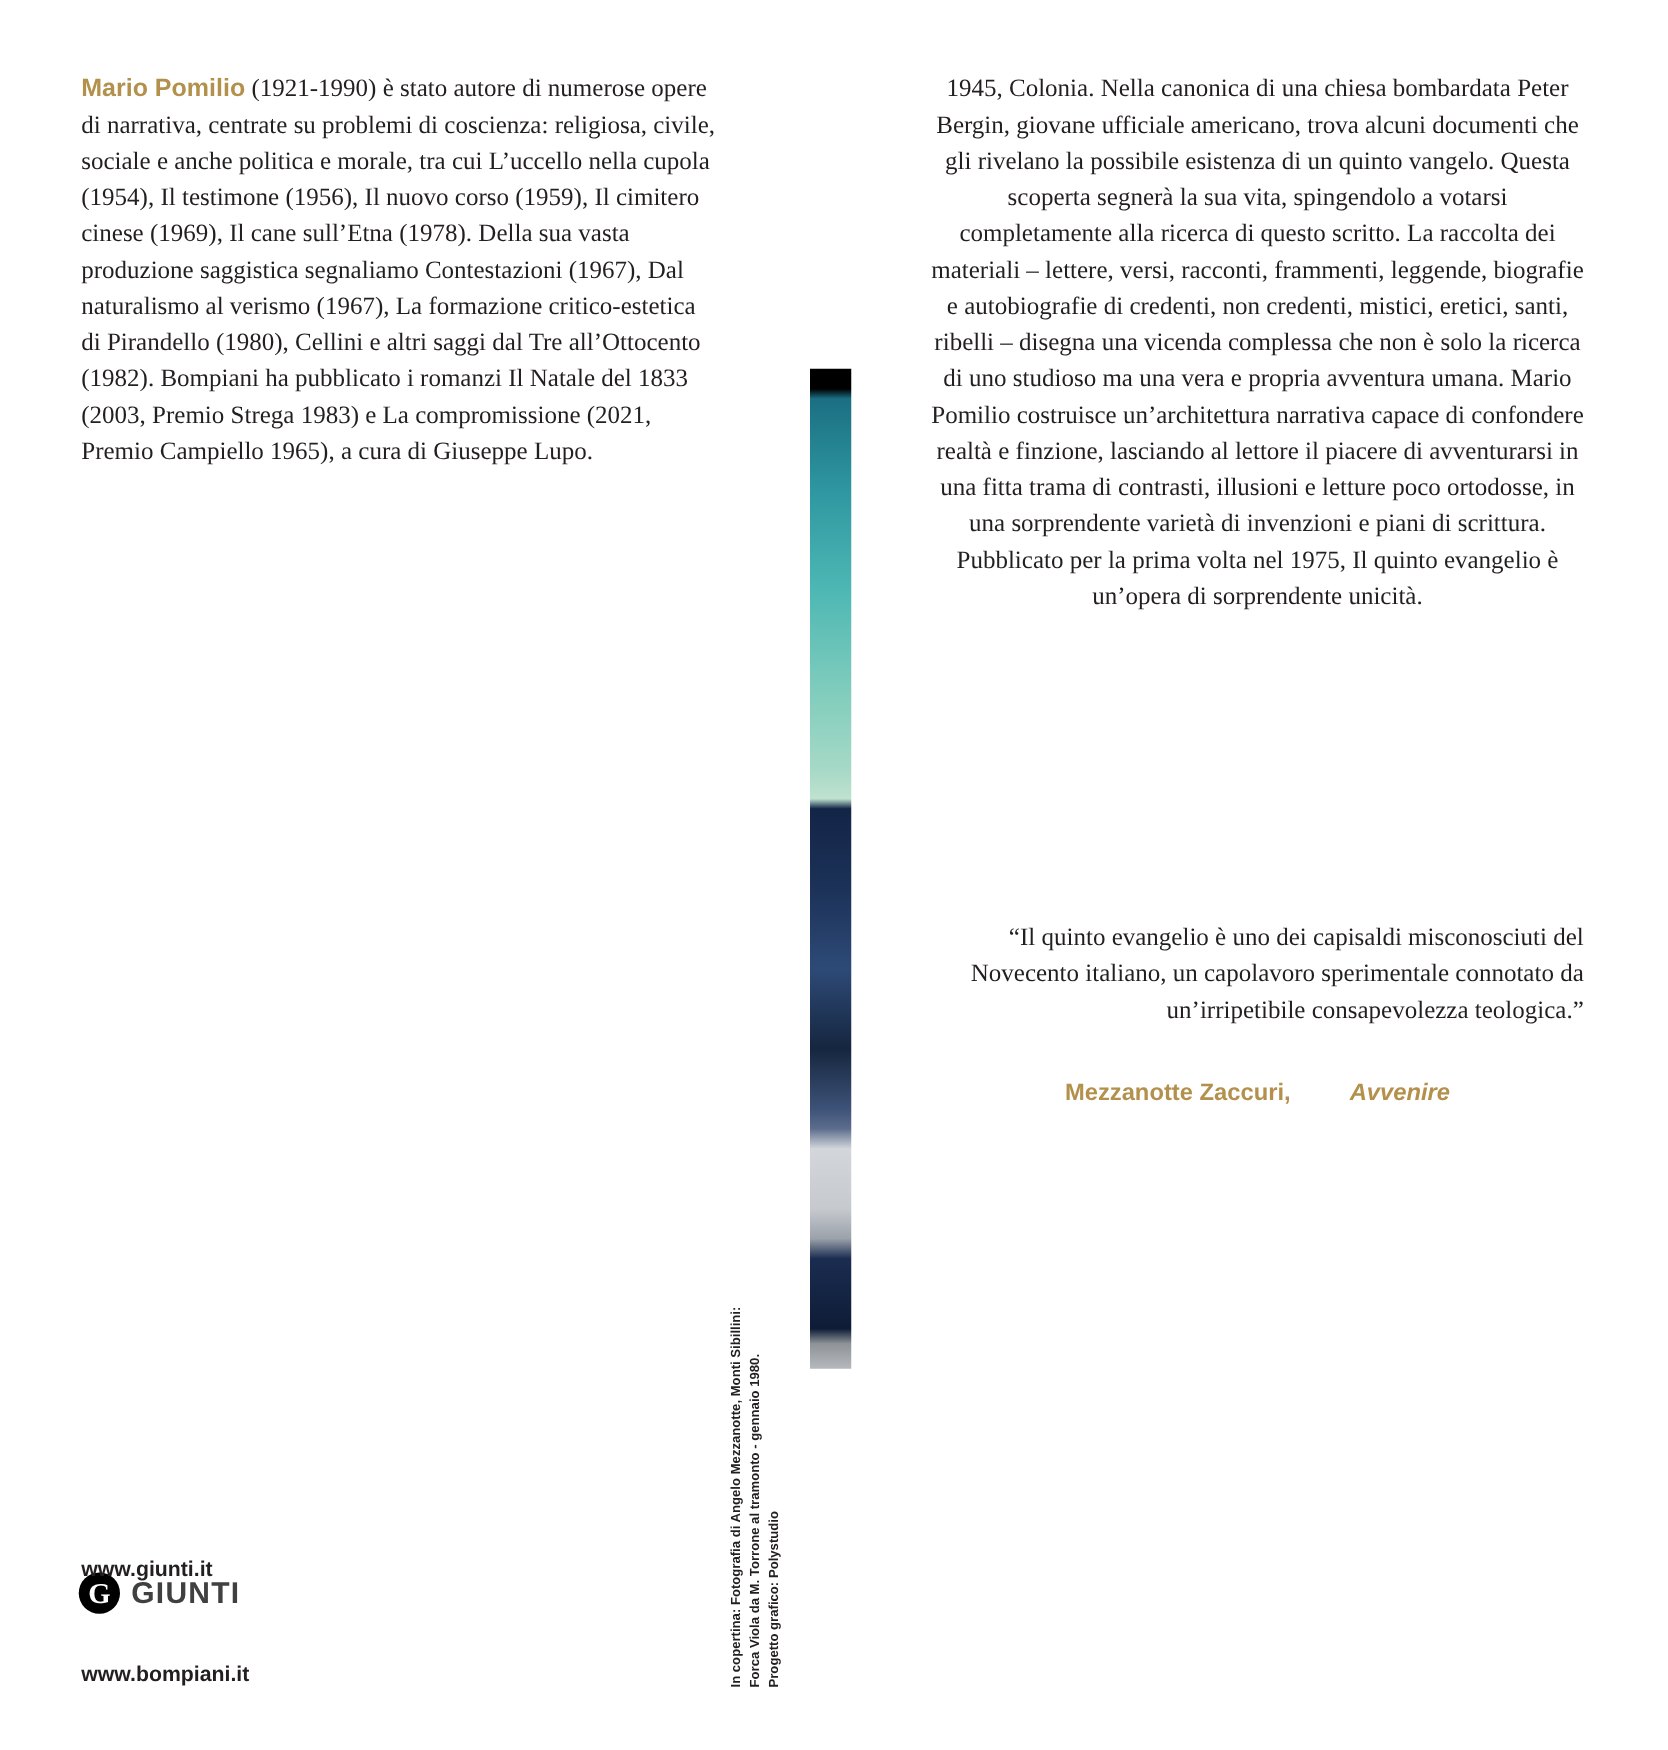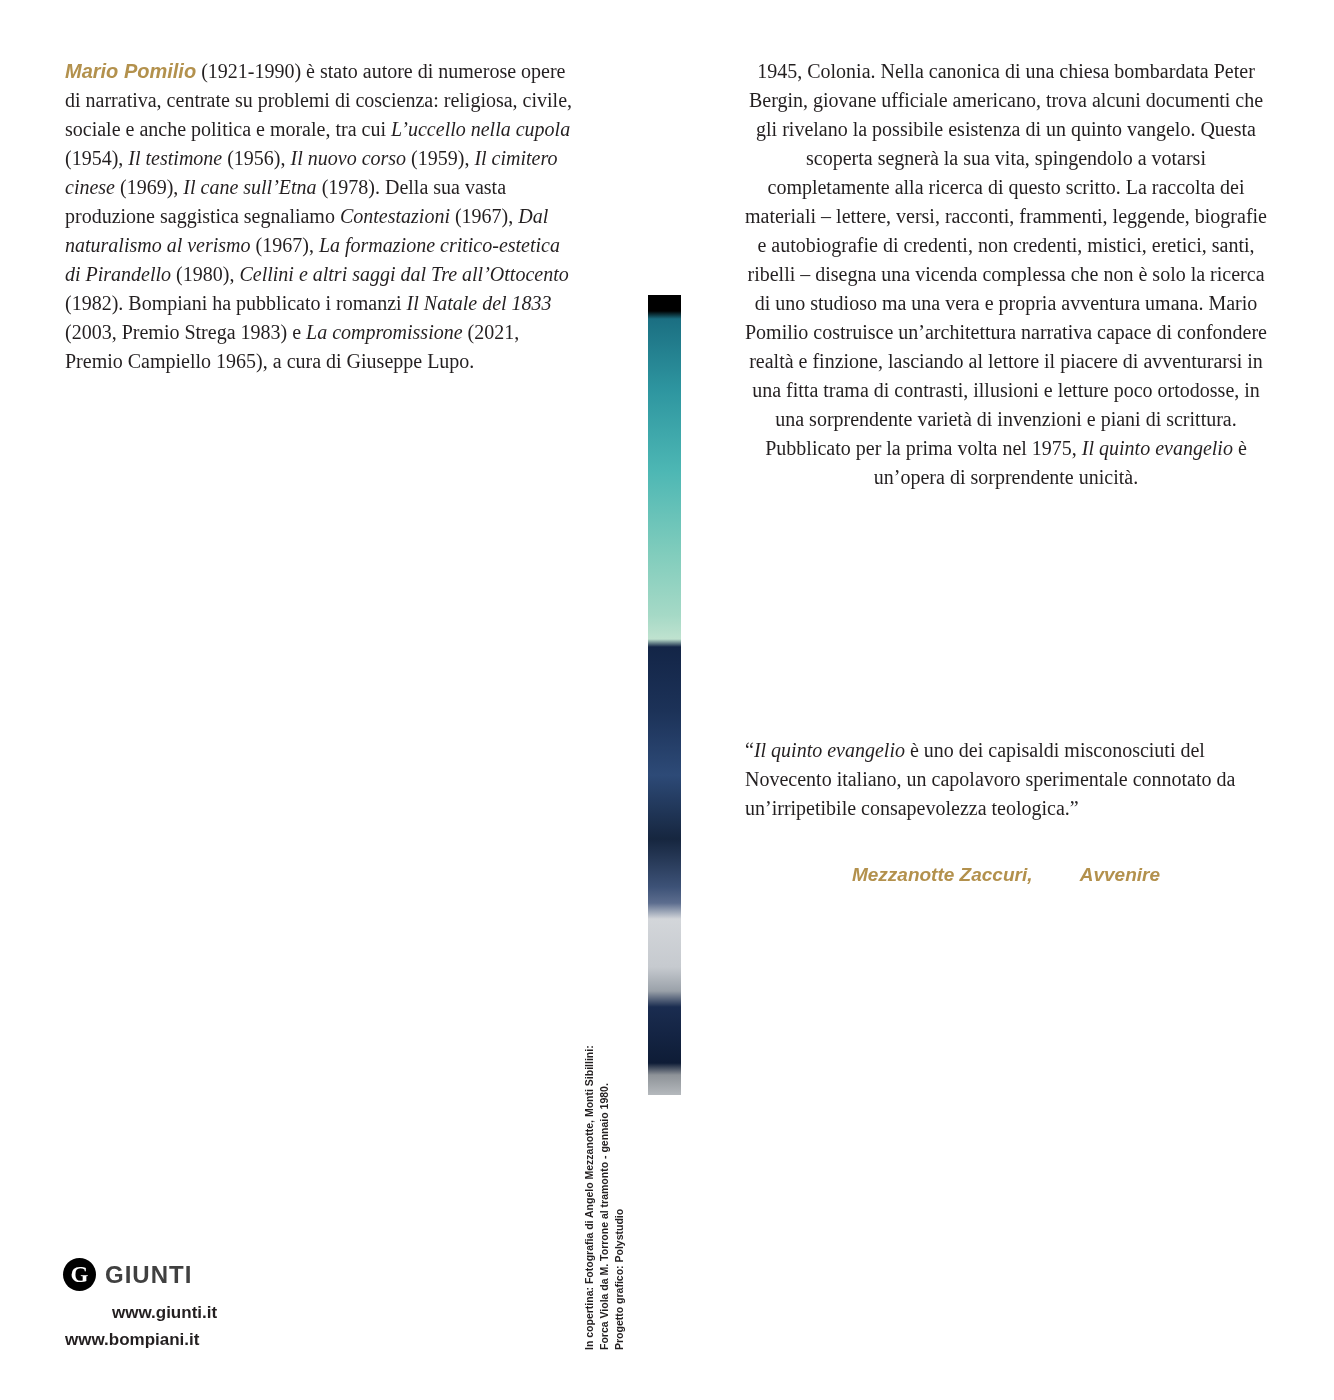--- a/index.html
+++ b/index.html
@@ -16,38 +16,37 @@
     overflow:hidden;
   }
   .textcol{
     position:absolute;
     font-size:20px;
     line-height:29px;
     text-align:left;
   }
   .col-left{left:65px;top:57px;width:508px;}
   .col-right{left:745px;top:57px;width:522px;text-align:center;}
-  .i{font-style:italic;}
+  .i{}
   .accent{
     color:var(--accent);
     font-family:"Liberation Sans", sans-serif;
     font-weight:bold;
-    font-style:italic;
   }
   .accent-i{
     color:var(--accent);
     font-family:"Liberation Sans", sans-serif;
     font-weight:bold;
     font-style:italic;
     margin-left:42px;
   }
   .quote{
     position:absolute;
     left:745px;top:736px;width:522px;
-    text-align:left;
+    text-align:right;
     font-size:20px;line-height:29px;
   }
   .quote-attr{
     position:absolute;
     left:745px;top:862px;width:522px;
     text-align:center;
     font-size:19px;line-height:26px;
   }
   .cover-strip{
     position:absolute;
@@ -94,21 +93,21 @@
     color:#404040;
   }
   .site-url{
     position:absolute;
     left:65px;
     font-family:"Liberation Sans", sans-serif;
     font-weight:bold;
     font-size:17px;
     color:var(--ink);
   }
-  .url-1{top:1303px;margin-left:47px;}
+  .url-1{top:1246px;}
   .url-2{top:1330px;}
 </style>
 </head>
 <body>
 
 <div class="page">
 
   <div class="textcol col-left"><span class="accent">Mario Pomilio</span><span> (1921-1990) è stato autore di numerose opere di narrativa, centrate su problemi di coscienza: religiosa, civile, sociale e anche politica e morale, tra cui </span><span class="i">L’uccello nella cupola</span><span> (1954), </span><span class="i">Il testimone</span><span> (1956), </span><span class="i">Il nuovo corso</span><span> (1959), </span><span class="i">Il cimitero cinese</span><span> (1969), </span><span class="i">Il cane sull’Etna</span><span> (1978). Della sua vasta produzione saggistica segnaliamo </span><span class="i">Contestazioni</span><span> (1967), </span><span class="i">Dal naturalismo al verismo</span><span> (1967), </span><span class="i">La formazione critico-estetica di Pirandello</span><span> (1980), </span><span class="i">Cellini e altri saggi dal Tre all’Ottocento</span><span> (1982). Bompiani ha pubblicato i romanzi </span><span class="i">Il Natale del 1833</span><span> (2003, Premio Strega 1983) e </span><span class="i">La compromissione</span><span> (2021, Premio Campiello 1965), a cura di Giuseppe Lupo.</span></div>
 
   <div class="textcol col-right"><span>1945, Colonia. Nella canonica di una chiesa bombardata Peter Bergin, giovane ufficiale americano, trova alcuni documenti che gli rivelano la possibile esistenza di un quinto vangelo. Questa scoperta segnerà la sua vita, spingendolo a votarsi completamente alla ricerca di questo scritto. La raccolta dei materiali – lettere, versi, racconti, frammenti, leggende, biografie e autobiografie di credenti, non credenti, mistici, eretici, santi, ribelli – disegna una vicenda complessa che non è solo la ricerca di uno studioso ma una vera e propria avventura umana. Mario Pomilio costruisce un’architettura narrativa capace di confondere realtà e finzione, lasciando al lettore il piacere di avventurarsi in una fitta trama di contrasti, illusioni e letture poco ortodosse, in una sorprendente varietà di invenzioni e piani di scrittura. Pubblicato per la prima volta nel 1975, </span><span class="i">Il quinto evangelio</span><span> è un’opera di sorprendente unicità.</span></div>

